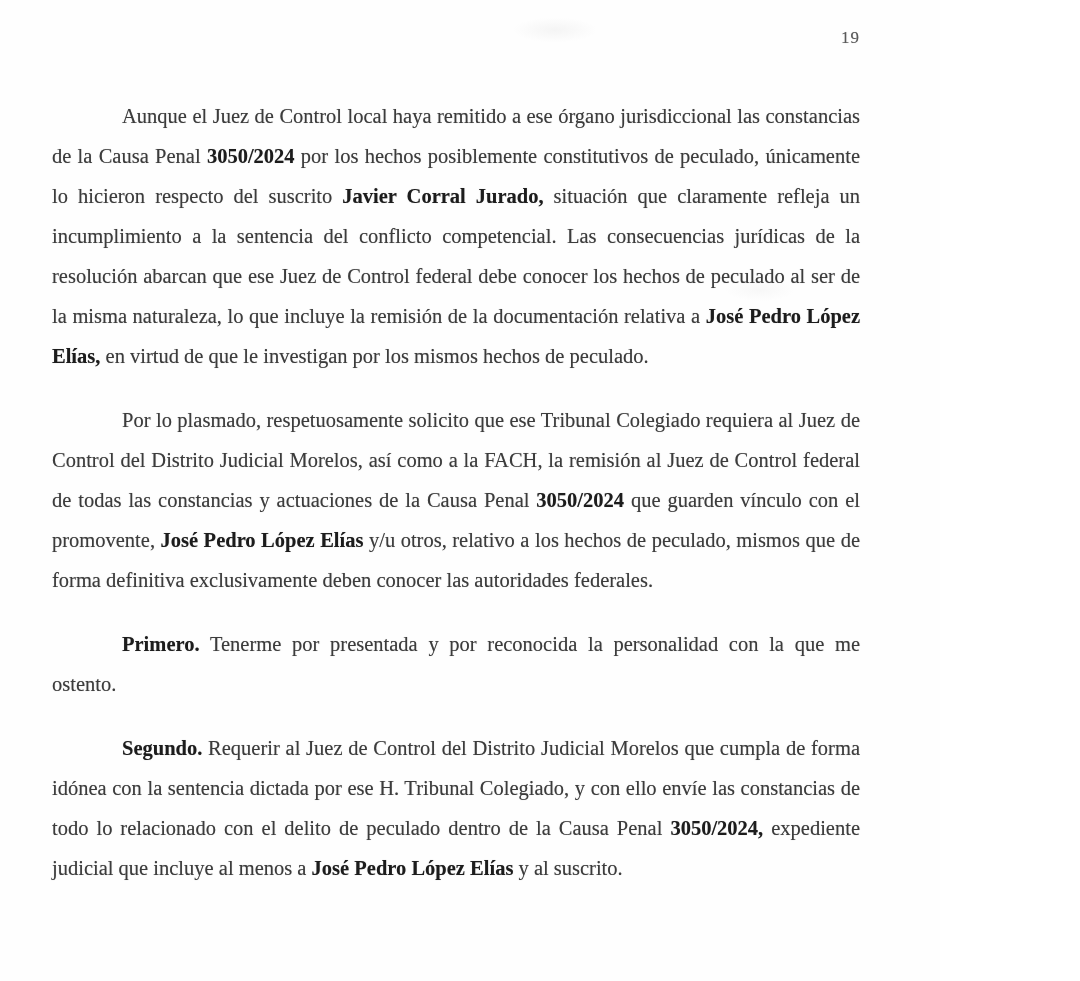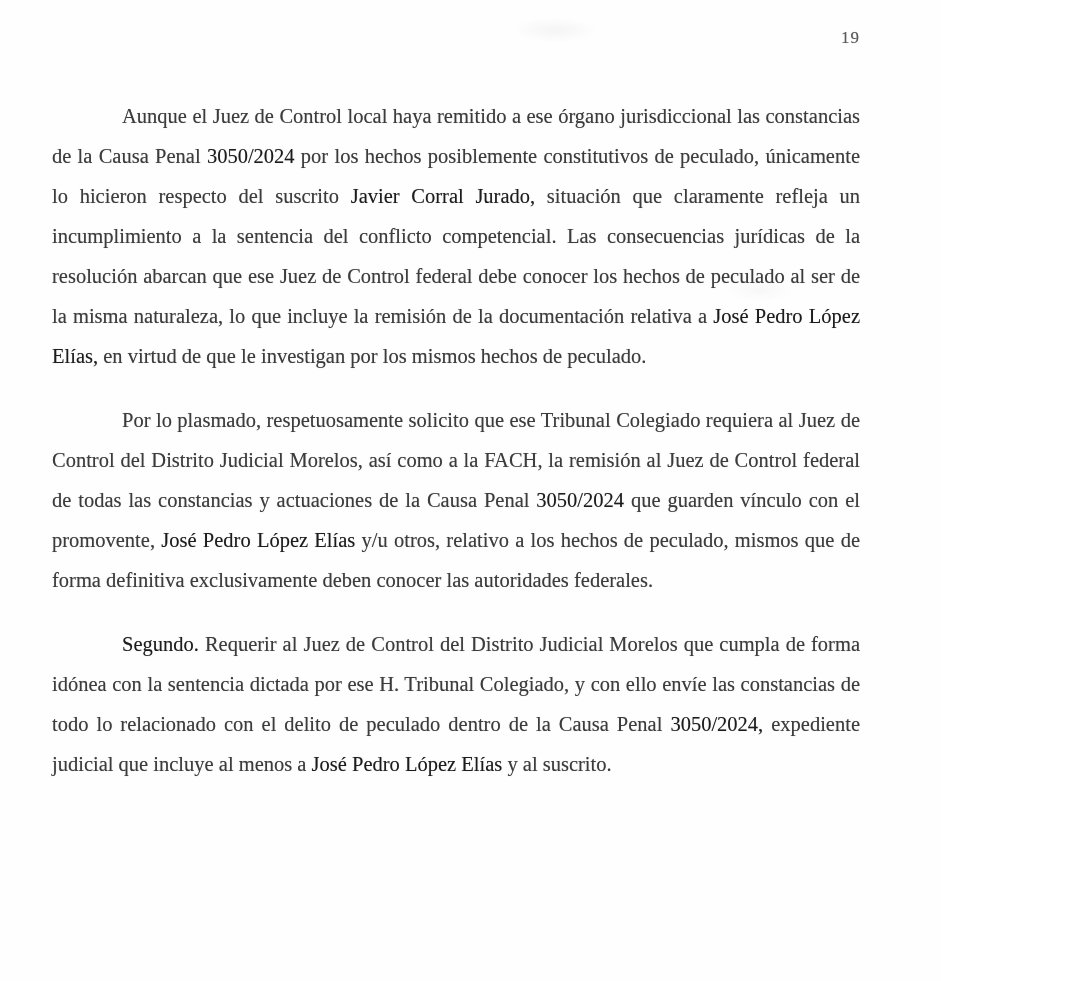--- a/index.html
+++ b/index.html
@@ -38,29 +38,30 @@
     font-size: 20.5px;
     line-height: 40px;
     text-align: justify;
     text-shadow: 0 0 0.7px rgba(70,70,70,0.5);
   }
   .para {
     margin: 0 0 24px 0;
     text-indent: 70px;
   }
   .bold {
-    font-weight: normal;
+    font-weight: bold;
     color: #1c1c1c;
   }
 </style>
 </head>
 <body>
 
 <div class="page">
   <div class="page-header">
     <span class="page-number">19</span>
   </div>
   <div class="doc-body" id="doc-body">
       <p class="para"><span>Aunque el Juez de Control local haya remitido a ese órgano jurisdiccional las constancias de la Causa Penal </span><span class="bold">3050/2024</span><span> por los hechos posiblemente constitutivos de peculado, únicamente lo hicieron respecto del suscrito </span><span class="bold">Javier Corral Jurado,</span><span> situación que claramente refleja un incumplimiento a la sentencia del conflicto competencial. Las consecuencias jurídicas de la resolución abarcan que ese Juez de Control federal debe conocer los hechos de peculado al ser de la misma naturaleza, lo que incluye la remisión de la documentación relativa a </span><span class="bold">José Pedro López Elías,</span><span> en virtud de que le investigan por los mismos hechos de peculado.</span></p>
       <p class="para"><span>Por lo plasmado, respetuosamente solicito que ese Tribunal Colegiado requiera al Juez de Control del Distrito Judicial Morelos, así como a la FACH, la remisión al Juez de Control federal de todas las constancias y actuaciones de la Causa Penal </span><span class="bold">3050/2024</span><span> que guarden vínculo con el promovente, </span><span class="bold">José Pedro López Elías</span><span> y/u otros, relativo a los hechos de peculado, mismos que de forma definitiva exclusivamente deben conocer las autoridades federales.</span></p>
+      <p class="para"><span class="bold">Primero.</span><span> Tenerme por presentada y por reconocida la personalidad con la que me ostento.</span></p>
       <p class="para"><span class="bold">Segundo.</span><span> Requerir al Juez de Control del Distrito Judicial Morelos que cumpla de forma idónea con la sentencia dictada por ese H. Tribunal Colegiado, y con ello envíe las constancias de todo lo relacionado con el delito de peculado dentro de la Causa Penal </span><span class="bold">3050/2024,</span><span> expediente judicial que incluye al menos a </span><span class="bold">José Pedro López Elías</span><span> y al suscrito.</span></p>
     </div>
 </div>
 
 </body></html>

